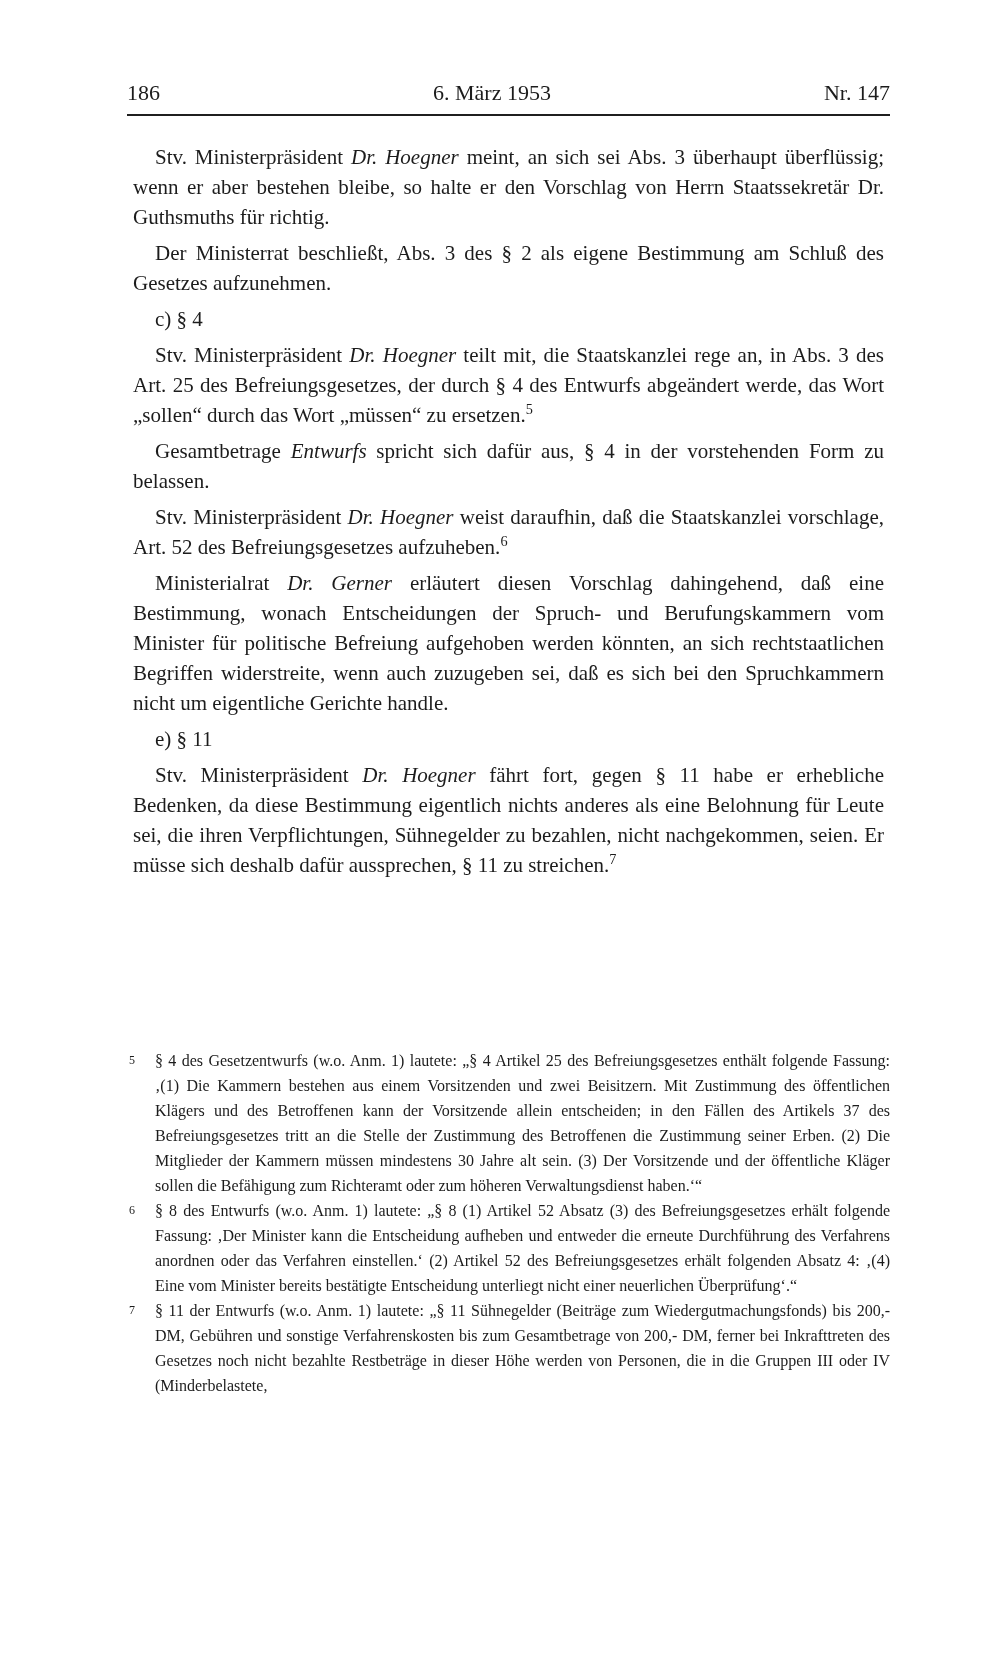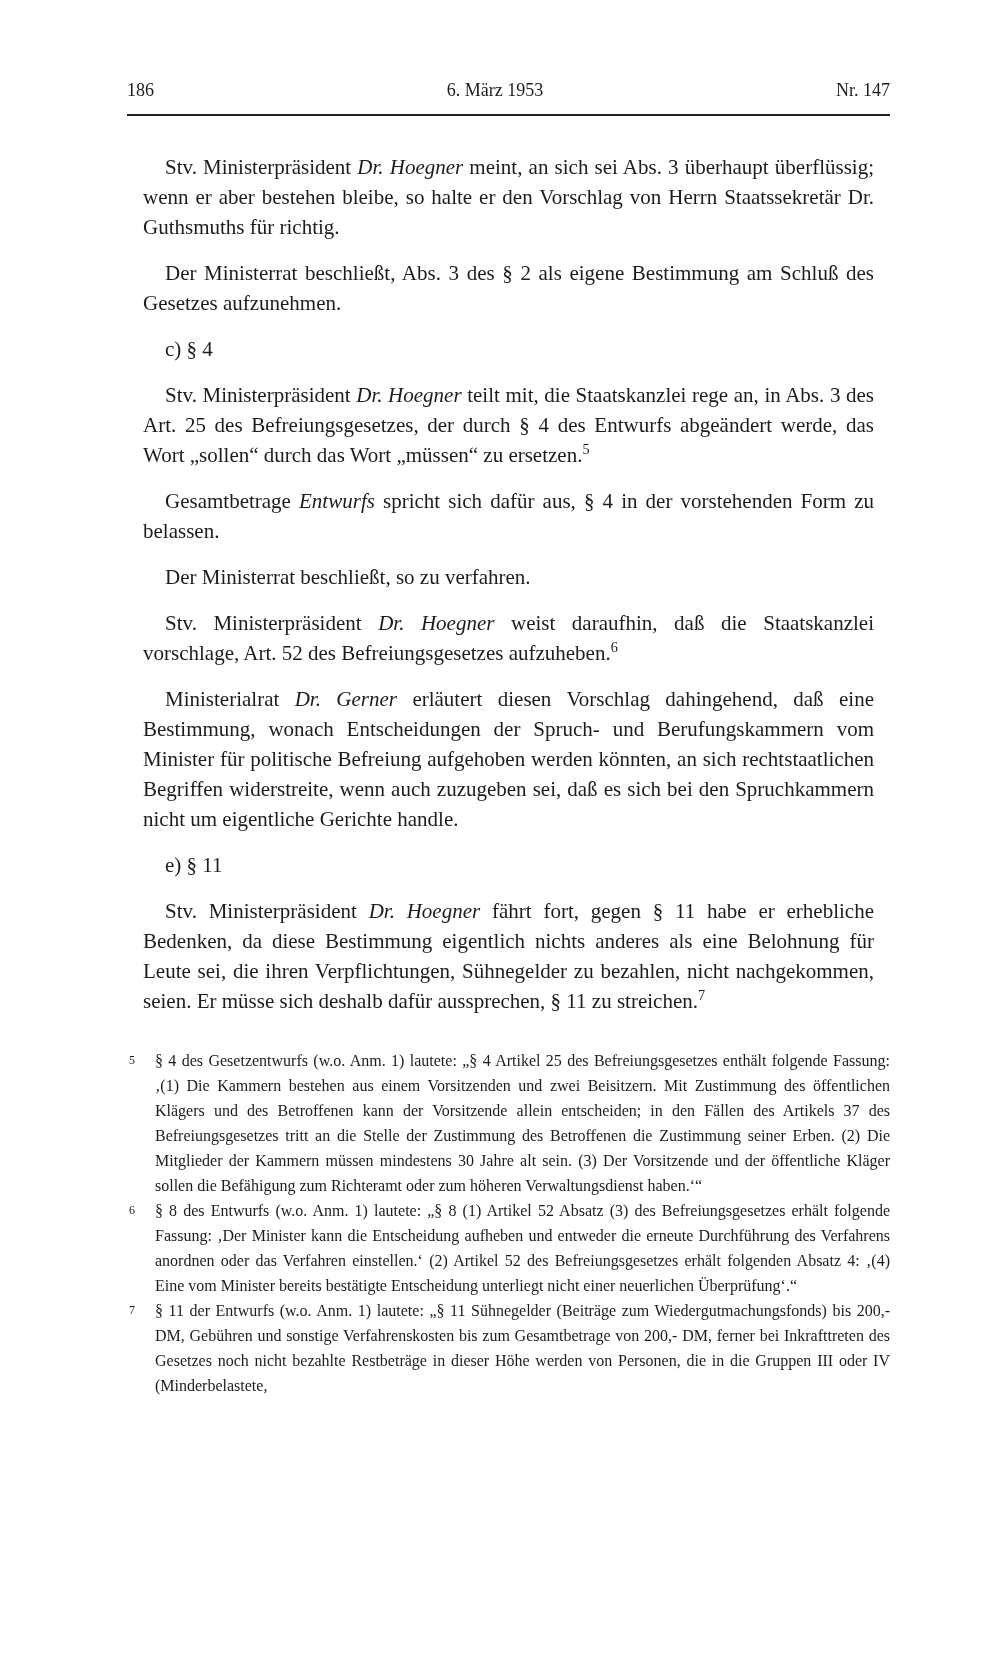--- a/index.html
+++ b/index.html
@@ -6,31 +6,31 @@
   body {
     width: 1000px; height: 1666px;
     background: #ffffff;
     position: relative;
     font-family: "Liberation Serif", serif;
     color: #1c1c1c;
   }
   .page-header {
     position: absolute; left: 127px; top: 80px; width: 763px;
     display: flex; justify-content: space-between; align-items: baseline;
-    font-size: 18px;
+    font-size: 22px;
   }
   .header-rule {
     position: absolute; left: 127px; top: 114px; width: 763px;
     border-top: 2px solid #1f1f1f; height: 0;
   }
   .main-text {
     position: absolute; left: 127px; top: 136px; width: 763px;
     font-size: 21px; line-height: 30px; text-align: justify;
   }
-  p.para { margin: 16px; text-indent: 22px; }
+  p.para { margin: 6px; text-indent: 22px; }
   .seg-italic { font-style: italic; }
   sup.fnref { font-size: 68%; line-height: 0; vertical-align: super; }
   .footnotes {
     position: absolute; left: 127px; top: 1048px; width: 763px;
     font-size: 16px; line-height: 25px; text-align: justify;
   }
   .footnote { position: relative; padding-left: 28px; margin: 0; }
   .fn-marker { position: absolute; left: 2px; top: 0px; font-size: 12px; }
 </style>
 </head>
@@ -53,23 +53,20 @@
   <p class="para">
     <span>c) § 4</span>
   </p>
   <p class="para">
     <span>Stv. Ministerpräsident </span><span class="seg-italic">Dr. Hoegner</span><span> teilt mit, die Staatskanzlei rege an, in Abs. 3 des Art. 25 des Befreiungsgesetzes, der durch § 4 des Entwurfs abgeändert werde, das Wort „sollen“ durch das Wort „müssen“ zu ersetzen.</span><sup class="fnref">5</sup>
   </p>
   <p class="para">
     <span>Gesamtbetrage </span><span class="seg-italic">Entwurfs</span><span> spricht sich dafür aus, § 4 in der vorstehenden Form zu belassen.</span>
   </p>
   <p class="para">
-    <span>Der Ministerrat beschließt, so zu verfahren.</span>
-  </p>
-  <p class="para">
     <span>Stv. Ministerpräsident </span><span class="seg-italic">Dr. Hoegner</span><span> weist daraufhin, daß die Staatskanzlei vorschlage, Art. 52 des Befreiungsgesetzes aufzuheben.</span><sup class="fnref">6</sup>
   </p>
   <p class="para">
     <span>Ministerialrat </span><span class="seg-italic">Dr. Gerner</span><span> erläutert diesen Vorschlag dahingehend, daß eine Bestimmung, wonach Entscheidungen der Spruch- und Berufungskammern vom Minister für politische Befreiung aufgehoben werden könnten, an sich rechtstaatlichen Begriffen widerstreite, wenn auch zuzugeben sei, daß es sich bei den Spruchkammern nicht um eigentliche Gerichte handle.</span>
   </p>
   <p class="para">
     <span>e) § 11</span>
   </p>
   <p class="para">
     <span>Stv. Ministerpräsident </span><span class="seg-italic">Dr. Hoegner</span><span> fährt fort, gegen § 11 habe er erhebliche Bedenken, da diese Bestimmung eigentlich nichts anderes als eine Belohnung für Leute sei, die ihren Verpflichtungen, Sühnegelder zu bezahlen, nicht nachgekommen, seien. Er müsse sich deshalb dafür aussprechen, § 11 zu streichen.</span><sup class="fnref">7</sup>

